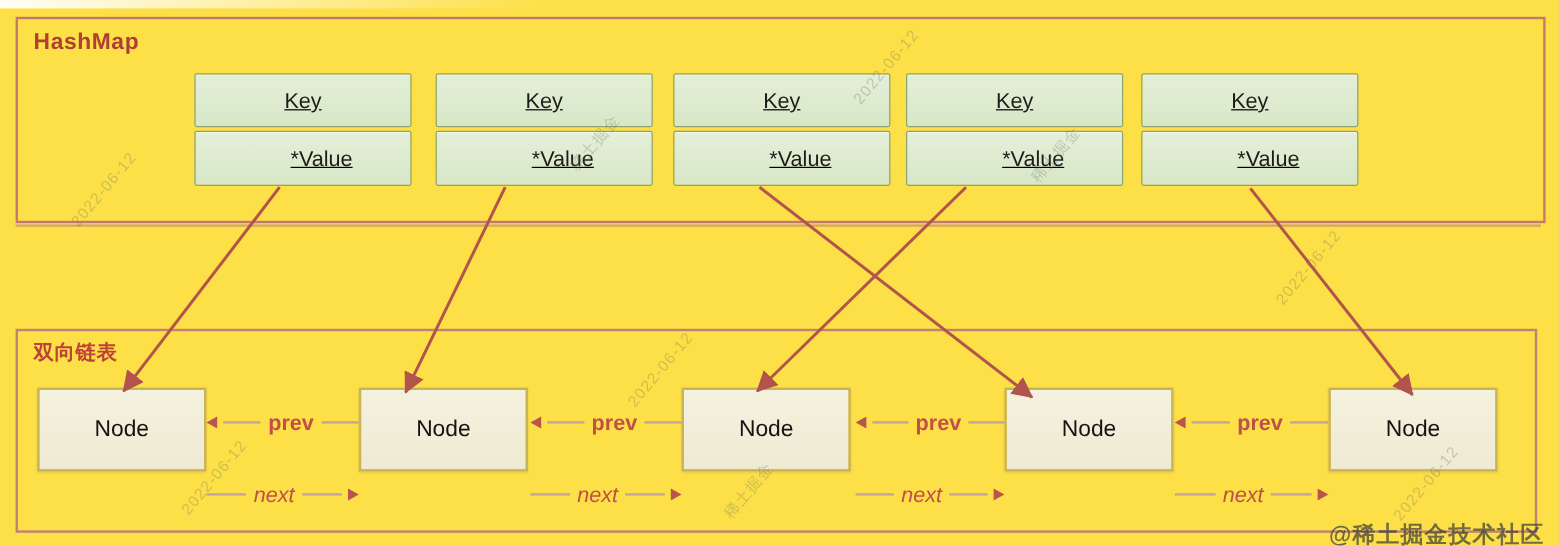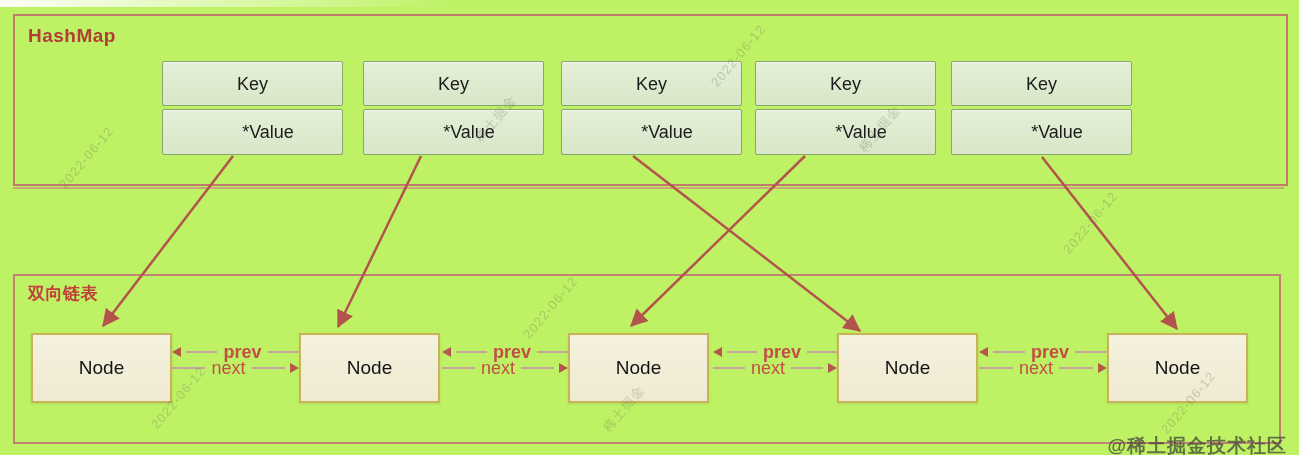--- a/index.html
+++ b/index.html
@@ -3,21 +3,21 @@
 <meta charset="utf-8">
 <style>
   html,body{margin:0;padding:0;}
   body{
     font-family:"Liberation Sans","DejaVu Sans",sans-serif;
     background:#b8c9ad;
   }
   .canvas{
     position:relative;
     width:1299px;height:455px;
-    background:#bef264;
+    background:#fde047;
     overflow:hidden;
   }
   
   .top-streak{
     position:absolute;left:0;top:0;width:460px;height:7px;
     background:linear-gradient(to right,rgba(255,255,255,.95),rgba(255,255,255,0));
   }
   
   .hashmap-box{
     position:absolute;left:13px;top:14px;width:1271px;height:168px;
@@ -30,38 +30,38 @@
   .list-box{
     position:absolute;left:13px;top:274px;width:1264px;height:166px;
     border:2px solid #c08274;
   }
   .section-label{
     position:absolute;font-weight:bold;letter-spacing:.5px;
   }
   .hashmap-label{left:28px;top:25px;font-size:19px;color:#b03e36;}
   .list-label{left:28px;top:282px;font-size:17px;color:#bf3f3a;}
   
-  .kv{position:absolute;width:181px;}
+  .kv{position:absolute;width:181px;text-decoration:underline;}
   .kv .cell{
     width:100%;height:45px;box-sizing:border-box;
     background:linear-gradient(#e4efd8,#d7e7c7);
     border:1px solid #8aa474;border-radius:2px;
     text-align:center;line-height:44px;
     font-size:18px;color:#1c1c1c;
     box-shadow:inset 0 1px 0 rgba(255,255,255,.5);
   }
   .kv .cell.value{margin-top:3px;height:46px;line-height:45px;padding-left:31px;}
   .kv1{left:162px;top:61px;}
   .kv2{left:363px;top:61px;}
   .kv3{left:561px;top:61px;}
   .kv4{left:755px;top:61px;}
   .kv5{left:951px;top:61px;}
   
   .node{
-    position:absolute;top:333px;width:141px;height:70px;box-sizing:border-box;
+    position:absolute;top:323px;width:141px;height:70px;box-sizing:border-box;
     background:linear-gradient(#f4f1de,#efead2);
     border:2px solid #c9b357;
     text-align:center;line-height:66px;
     font-size:19px;color:#141414;
     box-shadow:0 1px 2px rgba(90,90,60,.15);
   }
   .node1{left:31px;}
   .node2{left:299px;}
   .node3{left:568px;}
   .node4{left:837px;}
@@ -70,21 +70,21 @@
   .gap{position:absolute;}
   .gap1{left:172px;width:127px;}
   .gap2{left:442px;width:126px;}
   .gap3{left:713px;width:124px;}
   .gap4{left:979px;width:128px;}
   .conn-row{
     position:absolute;left:0;right:0;height:16px;
     display:flex;align-items:center;gap:5px;
   }
   .row-prev{top:344px;font-weight:bold;}
-  .row-next{top:360px;}
+  .row-next{top:404px;font-style:italic;}
   .conn-line{flex:1;height:2px;background:#c4a59d;}
   .conn-label{
     font-size:18px;color:#c14f48;line-height:14px;
     padding:0 1px;white-space:nowrap;
   }
   .ah{width:0;height:0;border-top:5px solid transparent;border-bottom:5px solid transparent;}
   .ah-left{border-right:9px solid #b9554c;}
   .ah-right{border-left:9px solid #b9554c;}
   
   .arrow-layer{position:absolute;left:0;top:0;pointer-events:none;}

